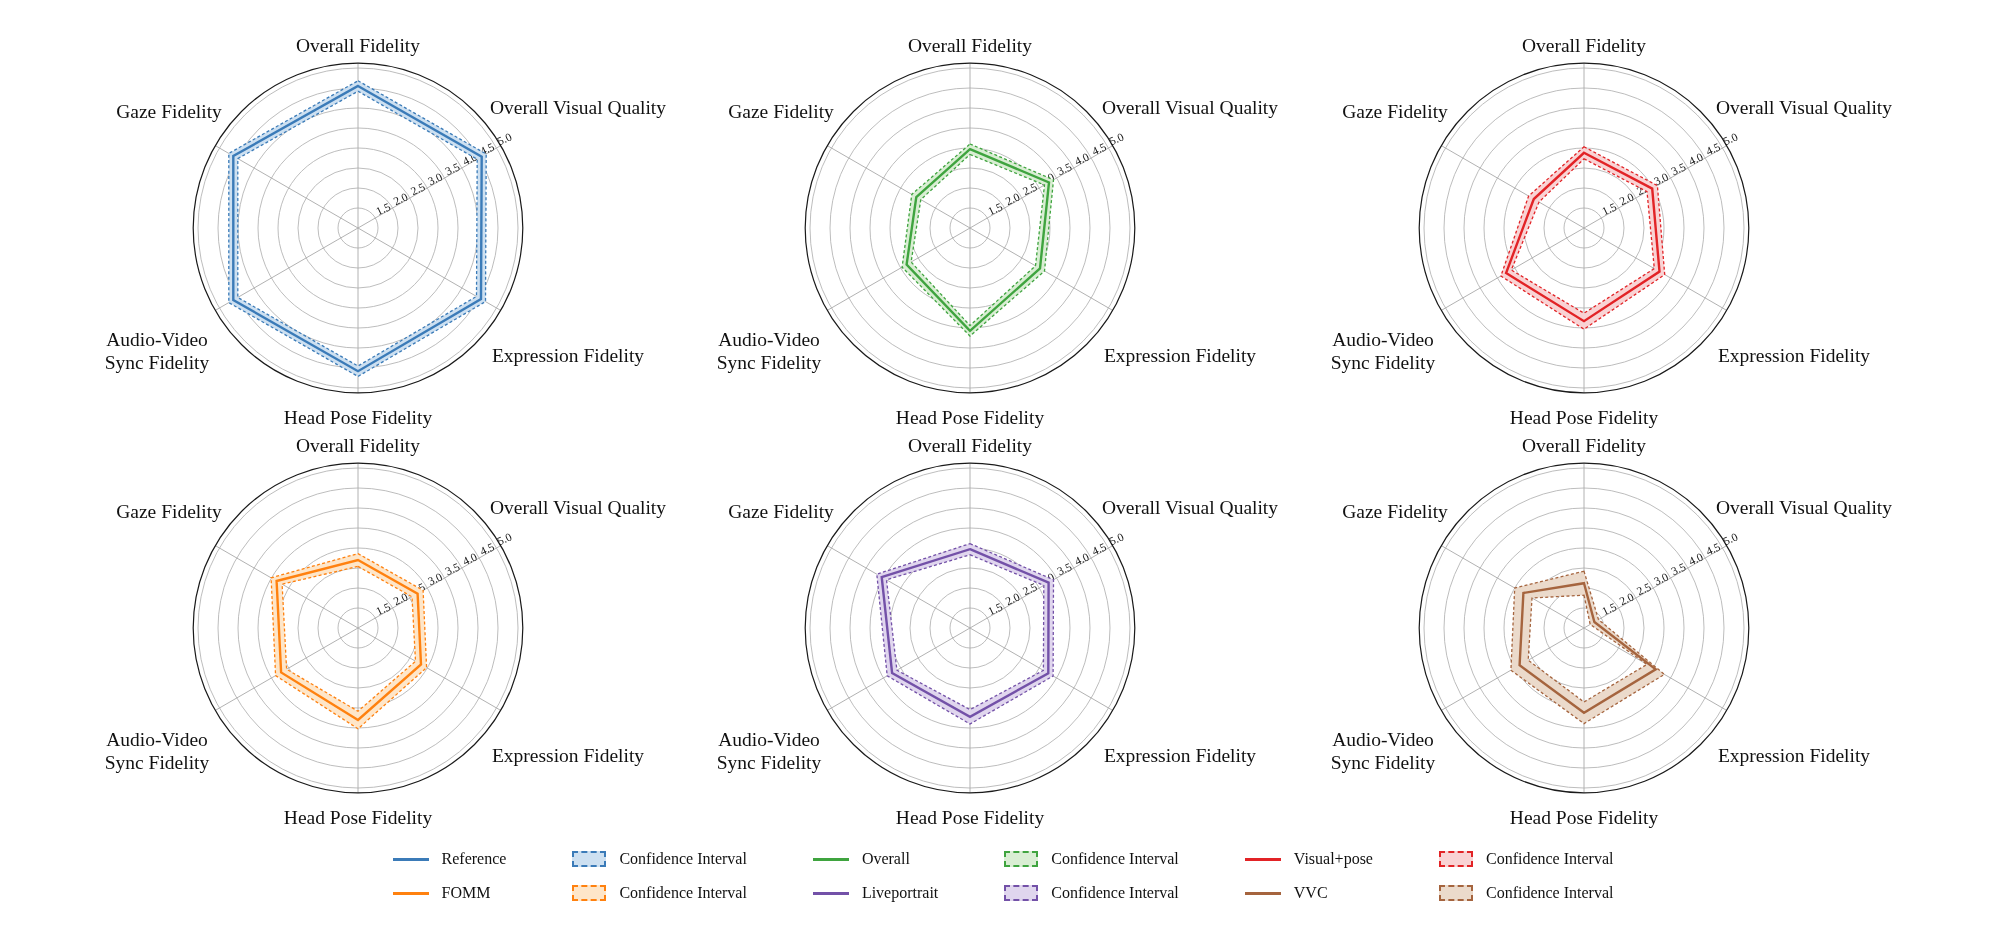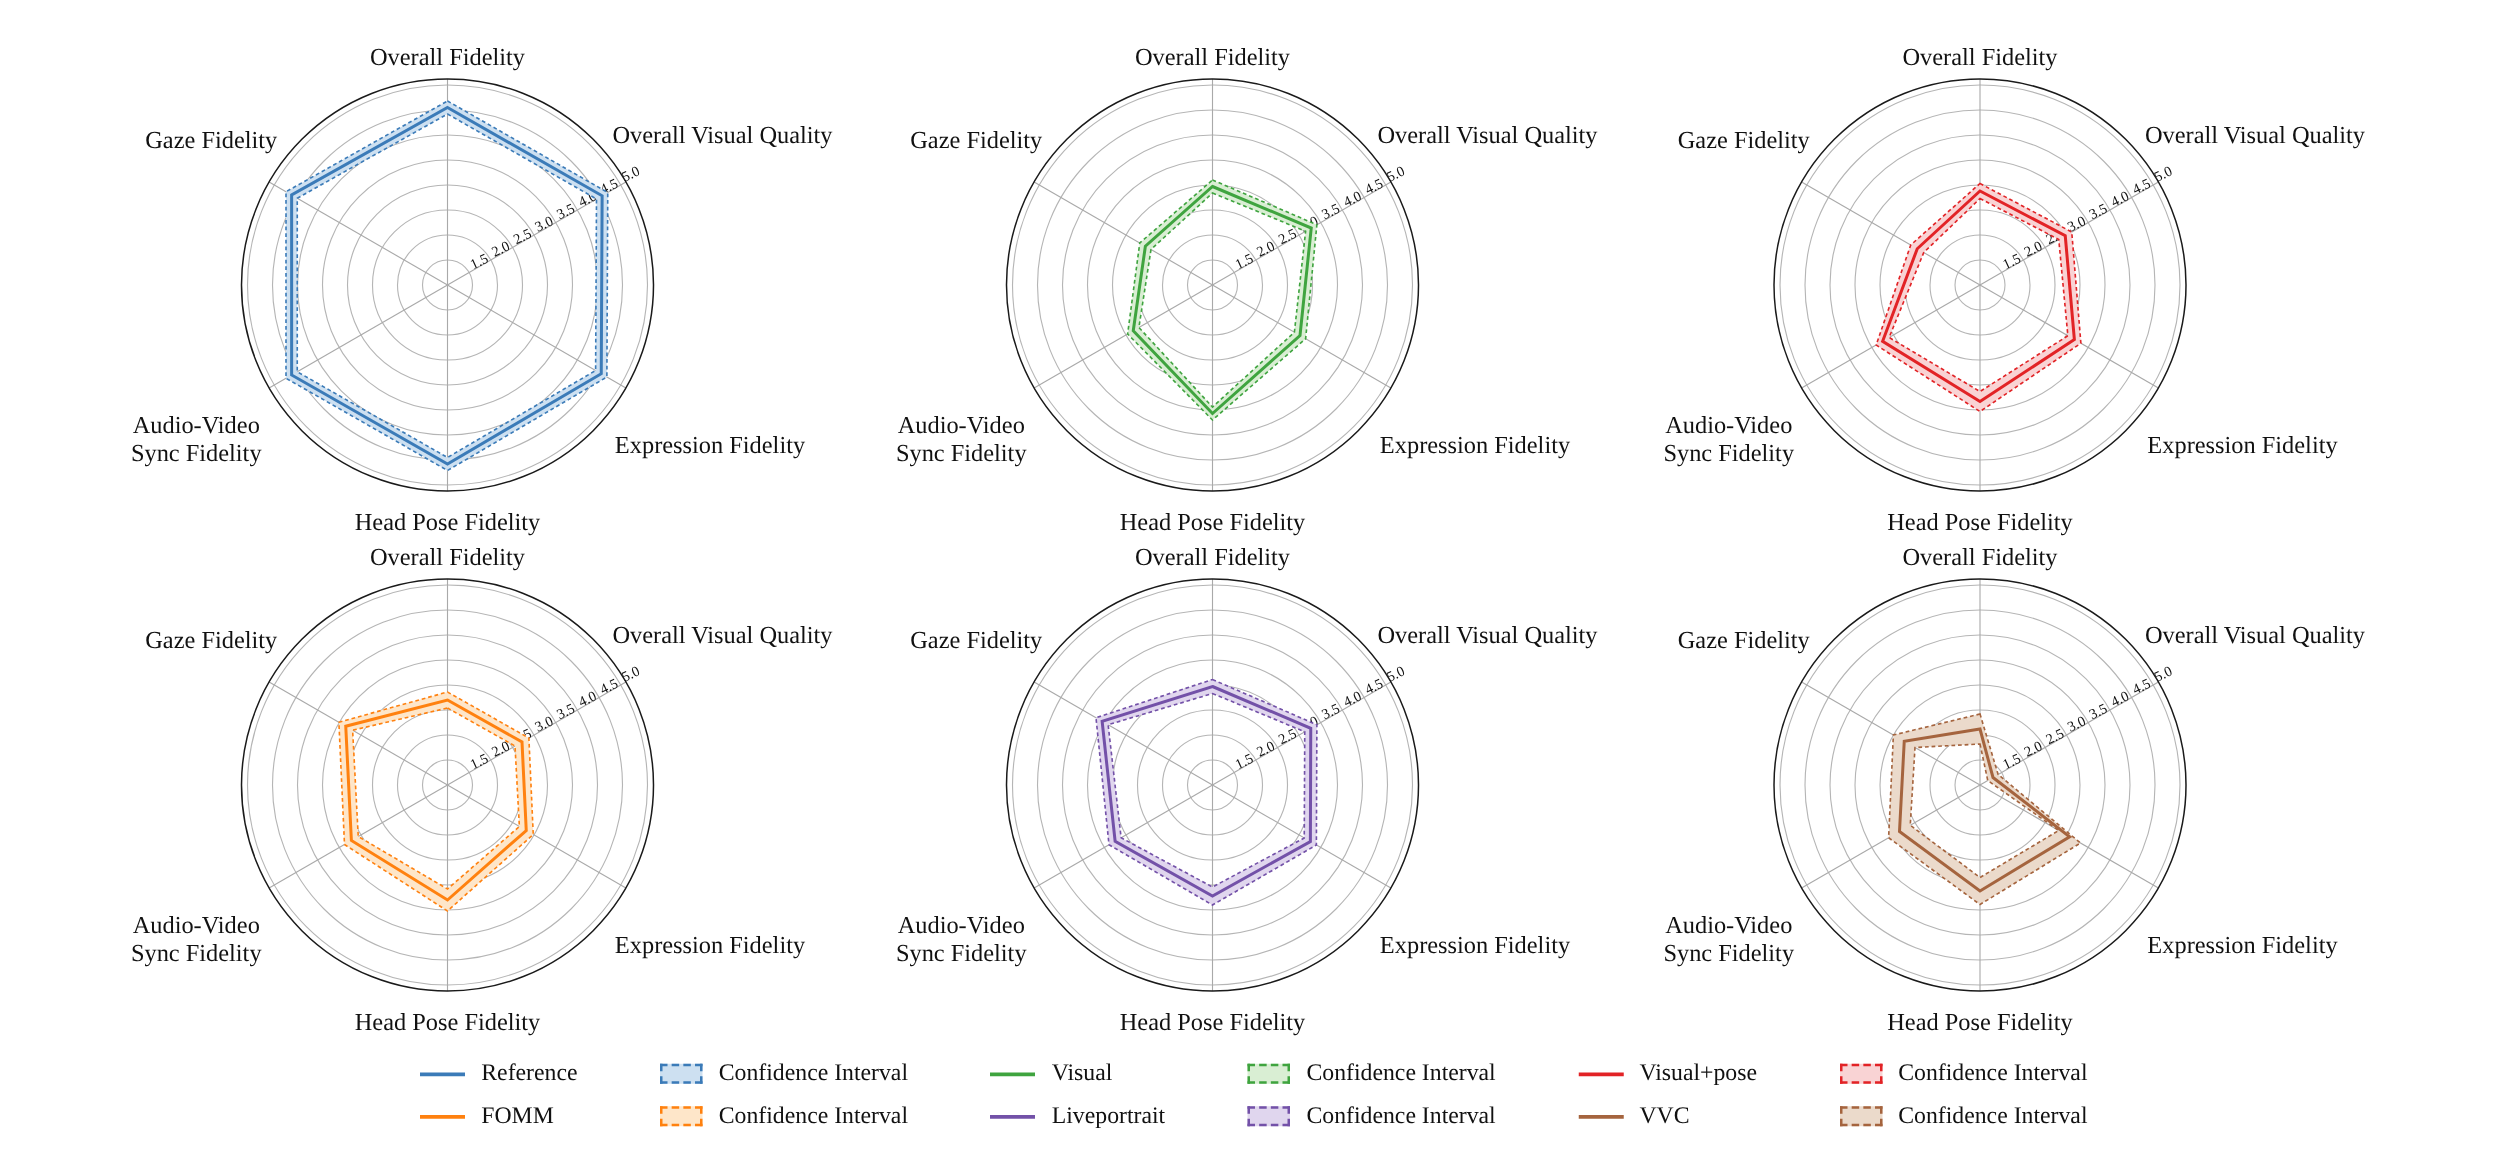--- a/index.html
+++ b/index.html
@@ -6,21 +6,21 @@
   body{width:2006px;height:936px;position:relative;overflow:hidden;
        font-family:"Liberation Serif","DejaVu Serif",serif;}
   #chart-area{position:absolute;left:0;top:0;}
   svg text{fill:#111;}
   .legend{position:absolute;left:0;top:842px;width:2006px;display:flex;justify-content:center;}
   .legend-grid{display:grid;grid-template-rows:repeat(2,34px);grid-auto-flow:column;
                column-gap:66px;align-items:center;}
   .legend-item{display:flex;align-items:center;height:34px;}
   .swatch-line{width:36px;height:0;border-top:3px solid #000;flex:0 0 auto;}
   .swatch-band{width:34px;height:16px;flex:0 0 auto;border:2px dashed #000;box-sizing:border-box;}
-  .legend-label{margin-left:13px;font-size:19px;color:#111;white-space:nowrap;}
+  .legend-label{margin-left:13px;font-size:16px;color:#111;white-space:nowrap;}
 </style>
 </head>
 <body>
 
 <div id="chart-area"><svg width="2006" height="840">
       <circle cx="358" cy="228" r="20" fill="none" stroke="#b5b5b5" stroke-width="0.9"></circle>
       <circle cx="358" cy="228" r="40" fill="none" stroke="#b5b5b5" stroke-width="0.9"></circle>
       <circle cx="358" cy="228" r="60" fill="none" stroke="#b5b5b5" stroke-width="0.9"></circle>
       <circle cx="358" cy="228" r="80" fill="none" stroke="#b5b5b5" stroke-width="0.9"></circle>
       <circle cx="358" cy="228" r="100" fill="none" stroke="#b5b5b5" stroke-width="0.9"></circle>
@@ -237,21 +237,21 @@
       <div class="legend-item">
         <div class="swatch-band" style="border-color: rgb(59, 123, 184); background: rgb(205, 224, 241);"></div>
         <span class="legend-label">Confidence Interval</span>
       </div>
       <div class="legend-item">
         <div class="swatch-band" style="border-color: rgb(255, 129, 15); background: rgb(254, 230, 201);"></div>
         <span class="legend-label">Confidence Interval</span>
       </div>
       <div class="legend-item">
         <div class="swatch-line" style="border-top-color: rgb(63, 164, 63);"></div>
-        <span class="legend-label">Visual</span>
+        <span class="legend-label">Overall</span>
       </div>
       <div class="legend-item">
         <div class="swatch-line" style="border-top-color: rgb(115, 81, 168);"></div>
         <span class="legend-label">Liveportrait</span>
       </div>
       <div class="legend-item">
         <div class="swatch-band" style="border-color: rgb(63, 164, 63); background: rgb(217, 238, 211);"></div>
         <span class="legend-label">Confidence Interval</span>
       </div>
       <div class="legend-item">

